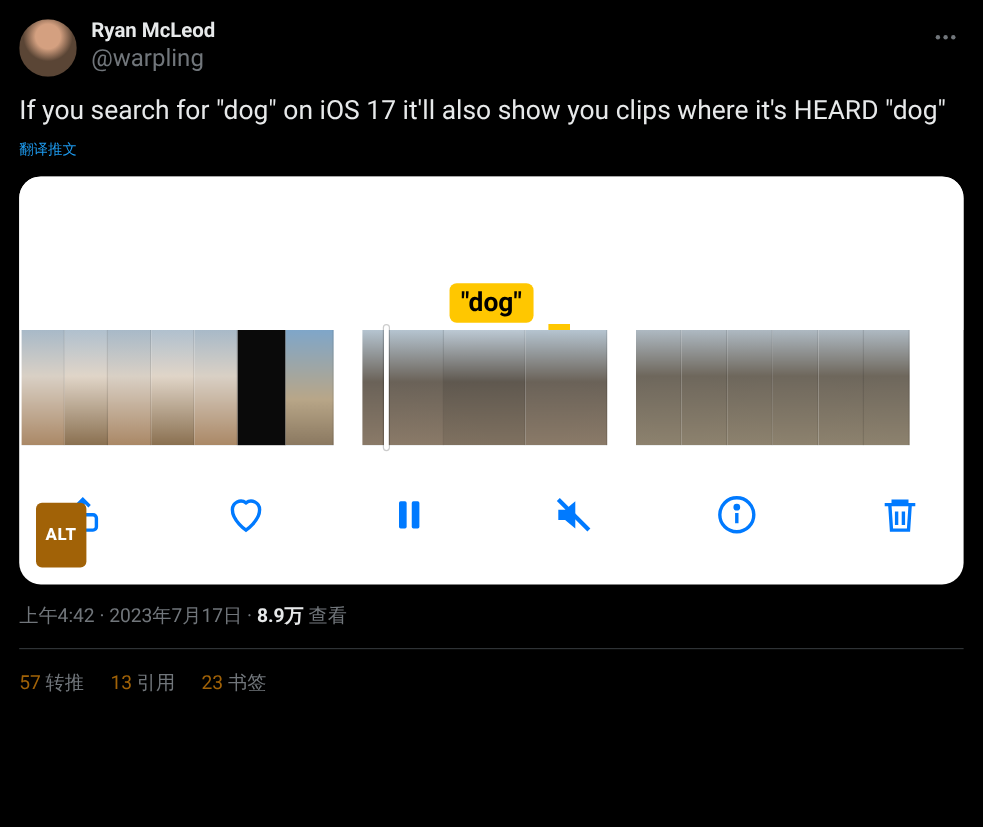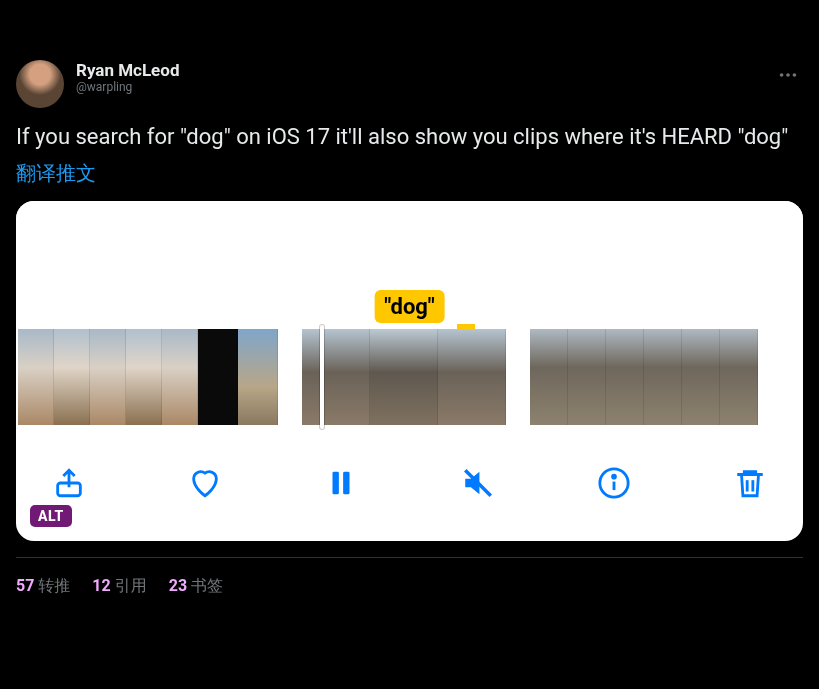--- a/index.html
+++ b/index.html
@@ -12,57 +12,56 @@
       overflow: hidden;
     }
     .tweet {
       padding: 16px;
     }
     .tweet-header {
       display: flex;
       align-items: flex-start;
       gap: 12px;
       position: relative;
-      margin-top: 44px;
     }
     .avatar {
       width: 48px;
       height: 48px;
       border-radius: 50%;
       background: linear-gradient(135deg, #8b7a6b 0%, #4a3a2a 100%);
       flex-shrink: 0;
       overflow: hidden;
       position: relative;
     }
     .avatar-inner {
       width: 100%;
       height: 100%;
       background: radial-gradient(circle at 50% 30%, #d4a080 25%, #5a4535 50%);
     }
     .author-col { display: flex; flex-direction: column; }
     .author-name { font-weight: 700; font-size: 17px; color: #e7e9ea; }
-    .author-handle { color: #71767b; font-size: 12px; }
+    .author-handle { color: #71767b; font-size: 20px; }
     .more-btn {
       position: absolute;
       right: 0;
       top: 0;
       color: #71767b;
       cursor: pointer;
       padding: 4px;
     }
     .tweet-text {
       margin-top: 14px;
       font-size: 22px;
       line-height: 1.35;
       color: #e7e9ea;
     }
     .translate-link {
       margin-top: 8px;
       color: #1d9bf0;
-      font-size: 20px;
+      font-size: 12px;
       cursor: pointer;
     }
     .media-card {
       margin-top: 14px;
       background: #fff;
       border-radius: 18px;
       overflow: hidden;
       position: relative;
       height: 340px;
       display: flex;
@@ -155,25 +154,25 @@
       align-items: center;
       justify-content: space-between;
       padding: 0 36px;
     }
     .toolbar svg { width: 34px; height: 34px; }
     .tool-btn { color: #007aff; cursor: pointer; display:flex; align-items:center; justify-content:center; }
     .alt-badge {
       position: absolute;
       left: 14px;
       bottom: 14px;
-      background: #701a75;
+      background: #a16207;
       color: #fff;
       font-weight: 800;
       font-size: 14px;
-      padding: 3px 8px;
+      padding: 19px 8px;
       border-radius: 5px;
       letter-spacing: 0.5px;
     }
     .meta-row {
       margin-top: 16px;
       color: #71767b;
       font-size: 16px;
     }
     .meta-row .views-num { color: #e7e9ea; font-weight: 700; }
     .divider {
@@ -181,21 +180,21 @@
       background: #2f3336;
       margin-top: 16px;
     }
     .stats-row {
       display: flex;
       gap: 22px;
       padding-top: 18px;
       font-size: 16px;
       color: #71767b;
     }
-    .stats-row .stat b { color: #f0abfc; font-weight: 700; margin-right: 4px; }
+    .stats-row .stat b { color: #a16207; font-weight: 400; margin-right: 4px; }
   </style>
 </head>
 <body>
 
 <div class="tweet">
   <div class="tweet-header">
     <div class="avatar">
         <div class="avatar-inner"></div>
       </div>
     <div class="author-col">
@@ -279,21 +278,30 @@
         <svg viewBox="0 0 24 24" fill="none" stroke="currentColor" stroke-width="2">
             <path d="M3 6h18M8 6V4h8v2M6 6l1 15h10l1-15"></path>
             <line x1="10" y1="10" x2="10" y2="18"></line>
             <line x1="14" y1="10" x2="14" y2="18"></line>
           </svg>
       </div>
     </div>
     <div class="alt-badge">ALT</div>
   </div>
 
+  <div class="meta-row">
+    <span>上午4:42</span>
+    <span> · </span>
+    <span>2023年7月17日</span>
+    <span> · </span>
+    <span class="views-num">8.9万</span>
+    <span> </span>
+    <span>查看</span>
+  </div>
 
   <div class="divider"></div>
 
   <div class="stats-row">
     <span class="stat"><b>57</b><span>转推</span></span>
-    <span class="stat"><b>12</b><span>引用</span></span>
+    <span class="stat"><b>13</b><span>引用</span></span>
     <span class="stat"><b>23</b><span>书签</span></span>
   </div>
 </div>
 
 </body></html>

